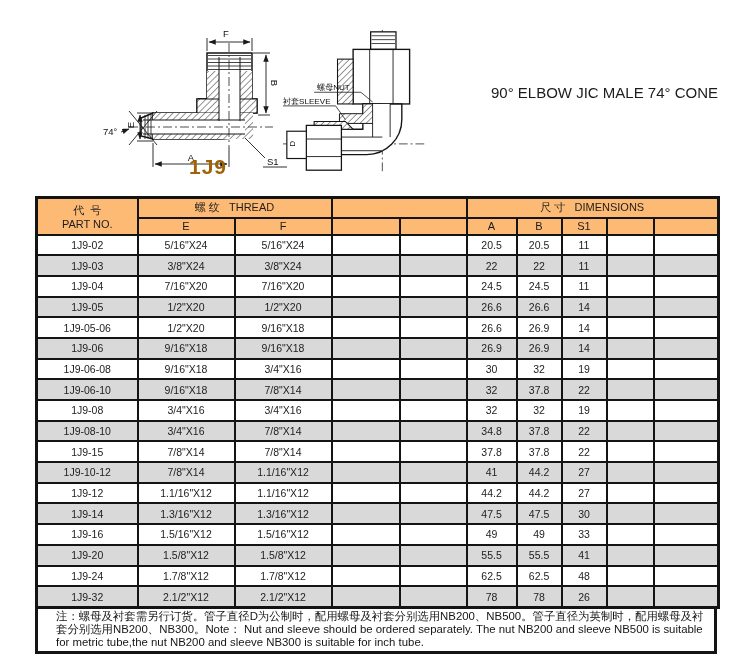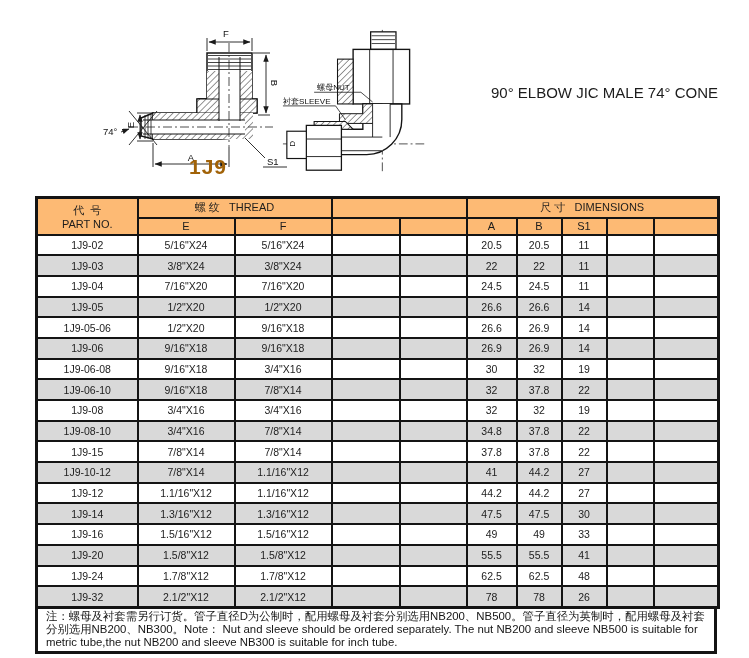--- a/index.html
+++ b/index.html
@@ -15,21 +15,21 @@
   .table-wrap{position:absolute;left:35px;top:196px;width:682px;}
   table.spec{border-collapse:collapse;table-layout:fixed;width:682px;border:3px solid #141414;}
   table.spec th,table.spec td{border:2px solid #141414;text-align:center;vertical-align:middle;
       padding:0;font-weight:normal;overflow:hidden;}
   table.spec thead th{background:#fdba74;font-size:11px;white-space:pre;}
   table.spec thead tr:first-child{height:20px;}
   table.spec thead tr:last-child{height:17px;}
   table.spec tbody td{font-size:10.5px;height:18.7px;}
   table.spec tbody tr:nth-child(even){background:#d9d9d9;}
   .note-box{width:682px;box-sizing:border-box;border:3px solid #141414;margin-top:-3px;
-      padding:1px 3px 2px 8px;font-size:11.4px;line-height:13.2px;text-align:left;color:#151515;}
+      padding:1px 3px 2px 18px;font-size:11.4px;line-height:13.2px;text-align:left;color:#151515;}
 </style>
 </head>
 <body>
 
 <div class="page">
 
   <svg class="diagram" style="left:95px;top:25px;" width="220" height="150" viewBox="0 0 220 150">
     <defs>
       <pattern id="hatchL" patternUnits="userSpaceOnUse" width="4.5" height="4.5" patternTransform="rotate(45)">
         <rect width="4.5" height="4.5" fill="#fff"></rect>

